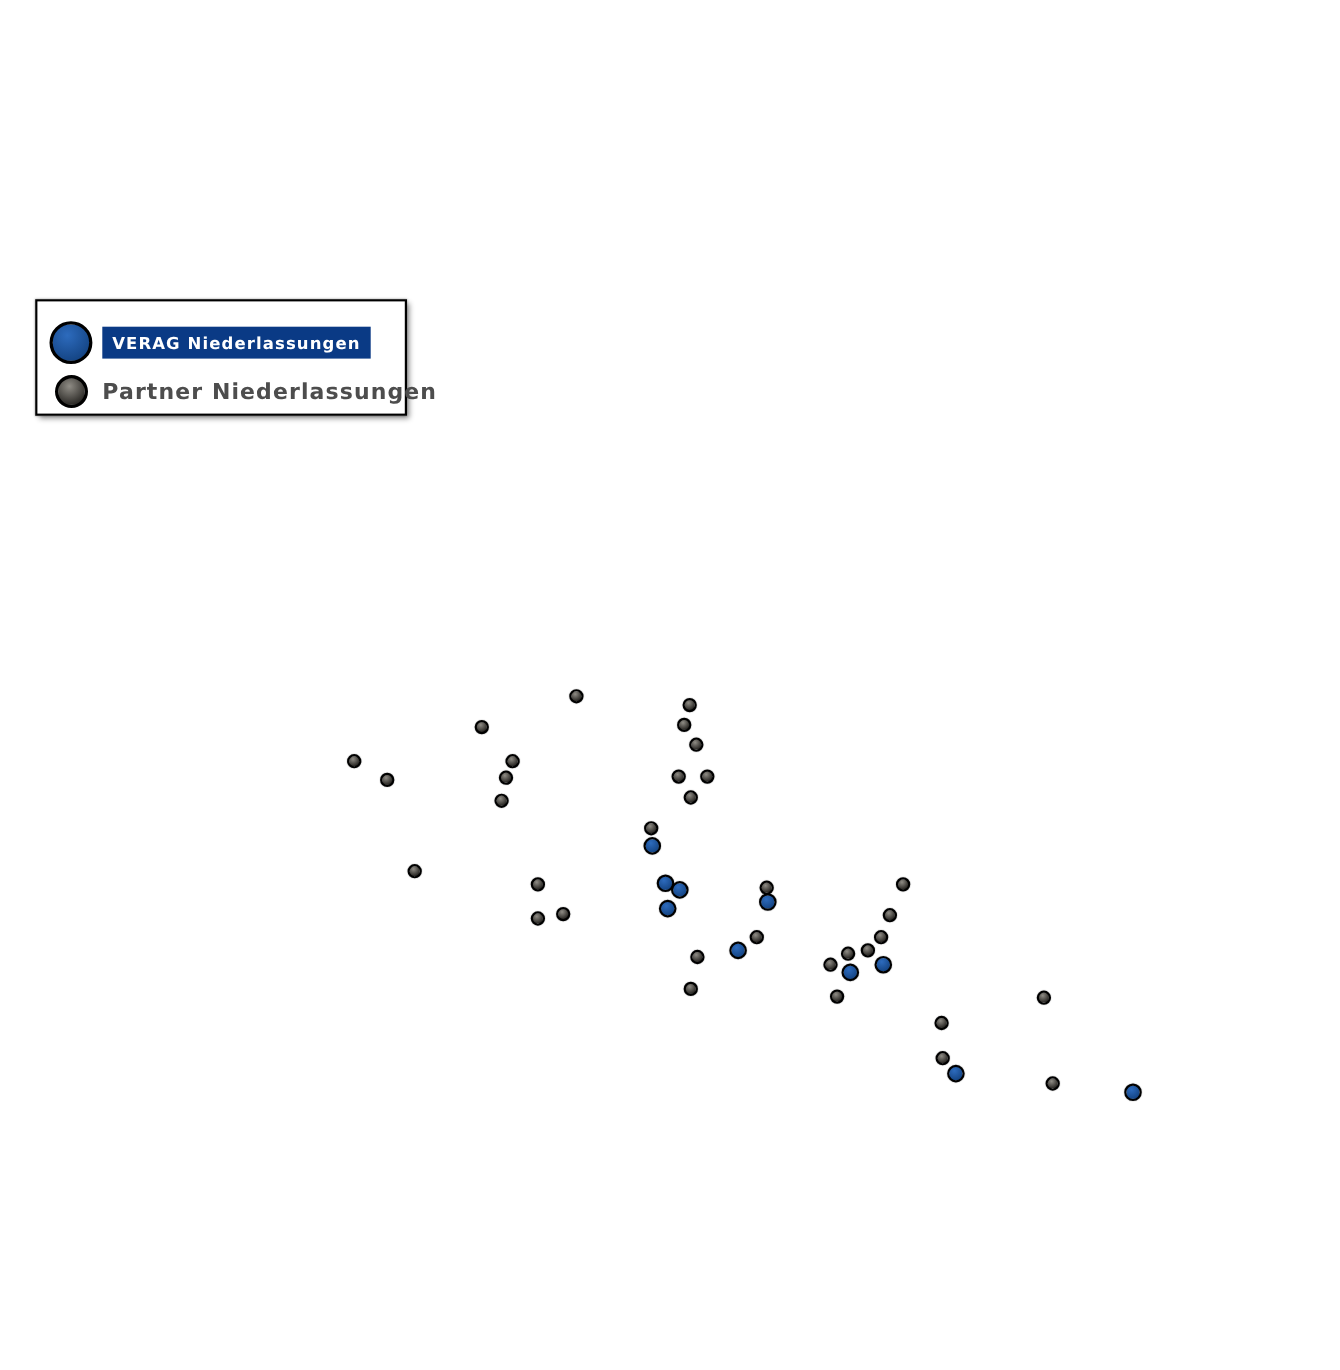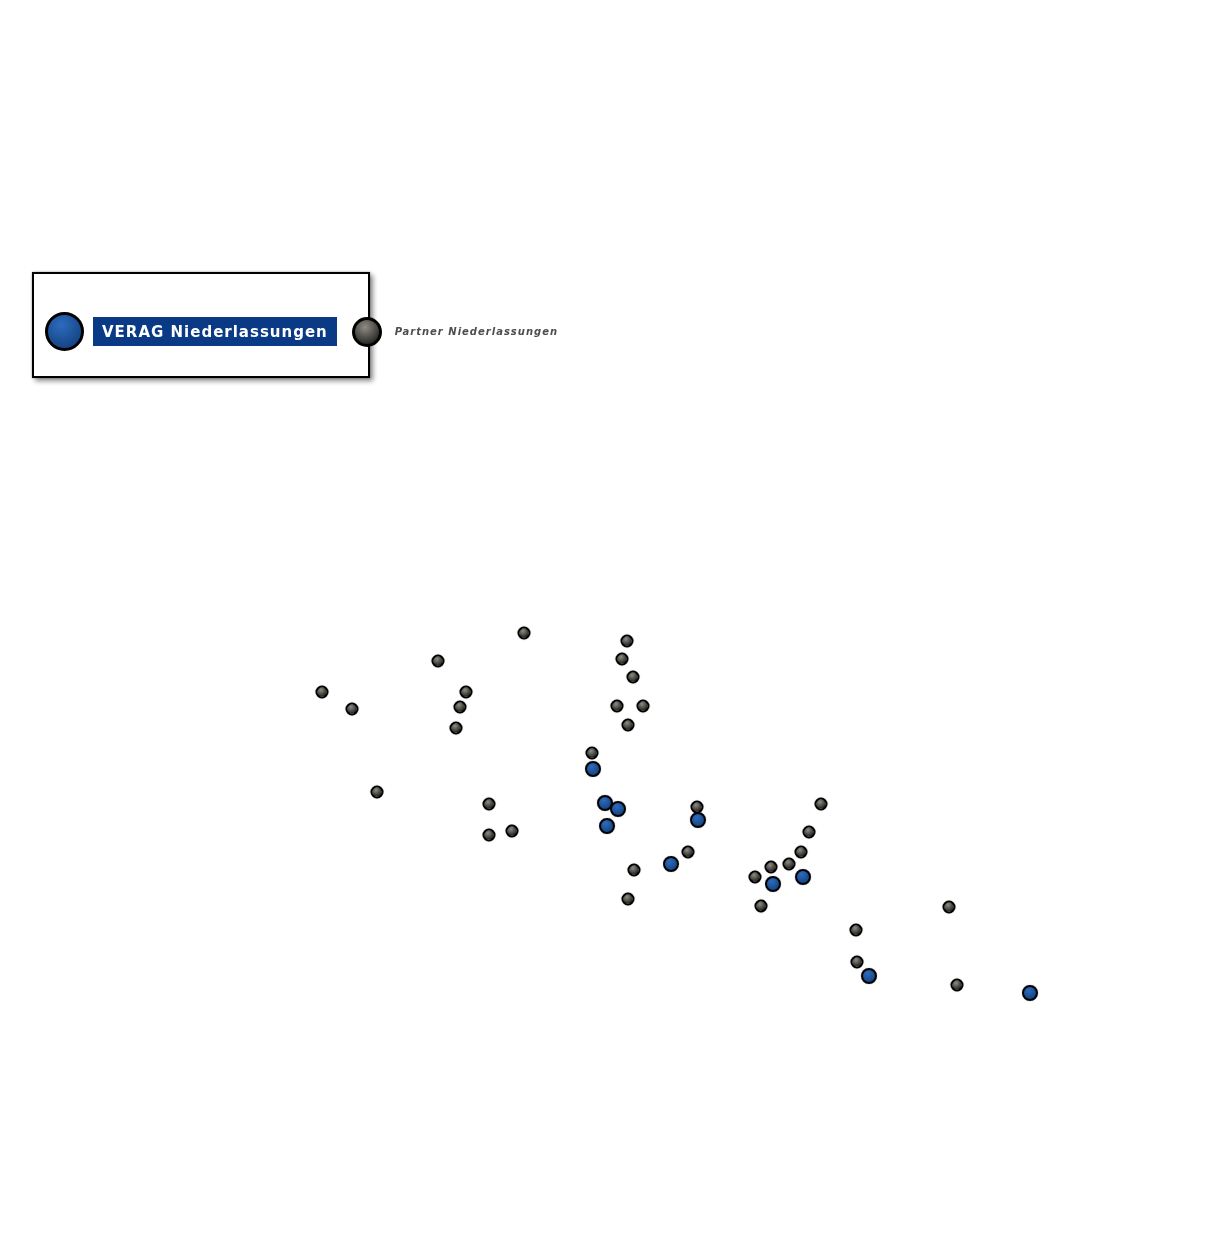--- a/index.html
+++ b/index.html
@@ -21,22 +21,22 @@
     position: absolute;
     left: 32px;
     top: 272px;
     width: 338px;
     height: 106px;
     box-sizing: border-box;
     background: #ffffff;
     border: 2px solid #000000;
     box-shadow: 0 0 2px rgba(0,0,0,0.35), 3px 3px 5px rgba(0,0,0,0.45);
     display: flex;
-    flex-direction: row;
-    justify-content: flex-start;
+    flex-direction: column;
+    justify-content: center;
     padding: 13px 0 0 11px;
     gap: 10px;
   }
   .legend-row {
     display: flex;
     align-items: center;
   }
   .legend-circle {
     border-radius: 50%;
     box-sizing: border-box;
@@ -61,26 +61,25 @@
     font-size: 15px;
     font-weight: bold;
     letter-spacing: 1px;
     line-height: 18px;
     padding: 6px 9px 5px 9px;
     margin-left: 9px;
     white-space: nowrap;
   }
   .legend-label-partner {
     color: var(--partner-text);
-    font-size: 10px;
+    font-size: 20px;
     font-weight: bold;
     letter-spacing: 1px;
     margin-left: 13px;
     white-space: nowrap;
-    font-style: italic;
   }
 
   
   #map-layer {
     position: absolute;
     left: 0;
     top: 0;
     width: 100%;
     height: 100%;
   }

